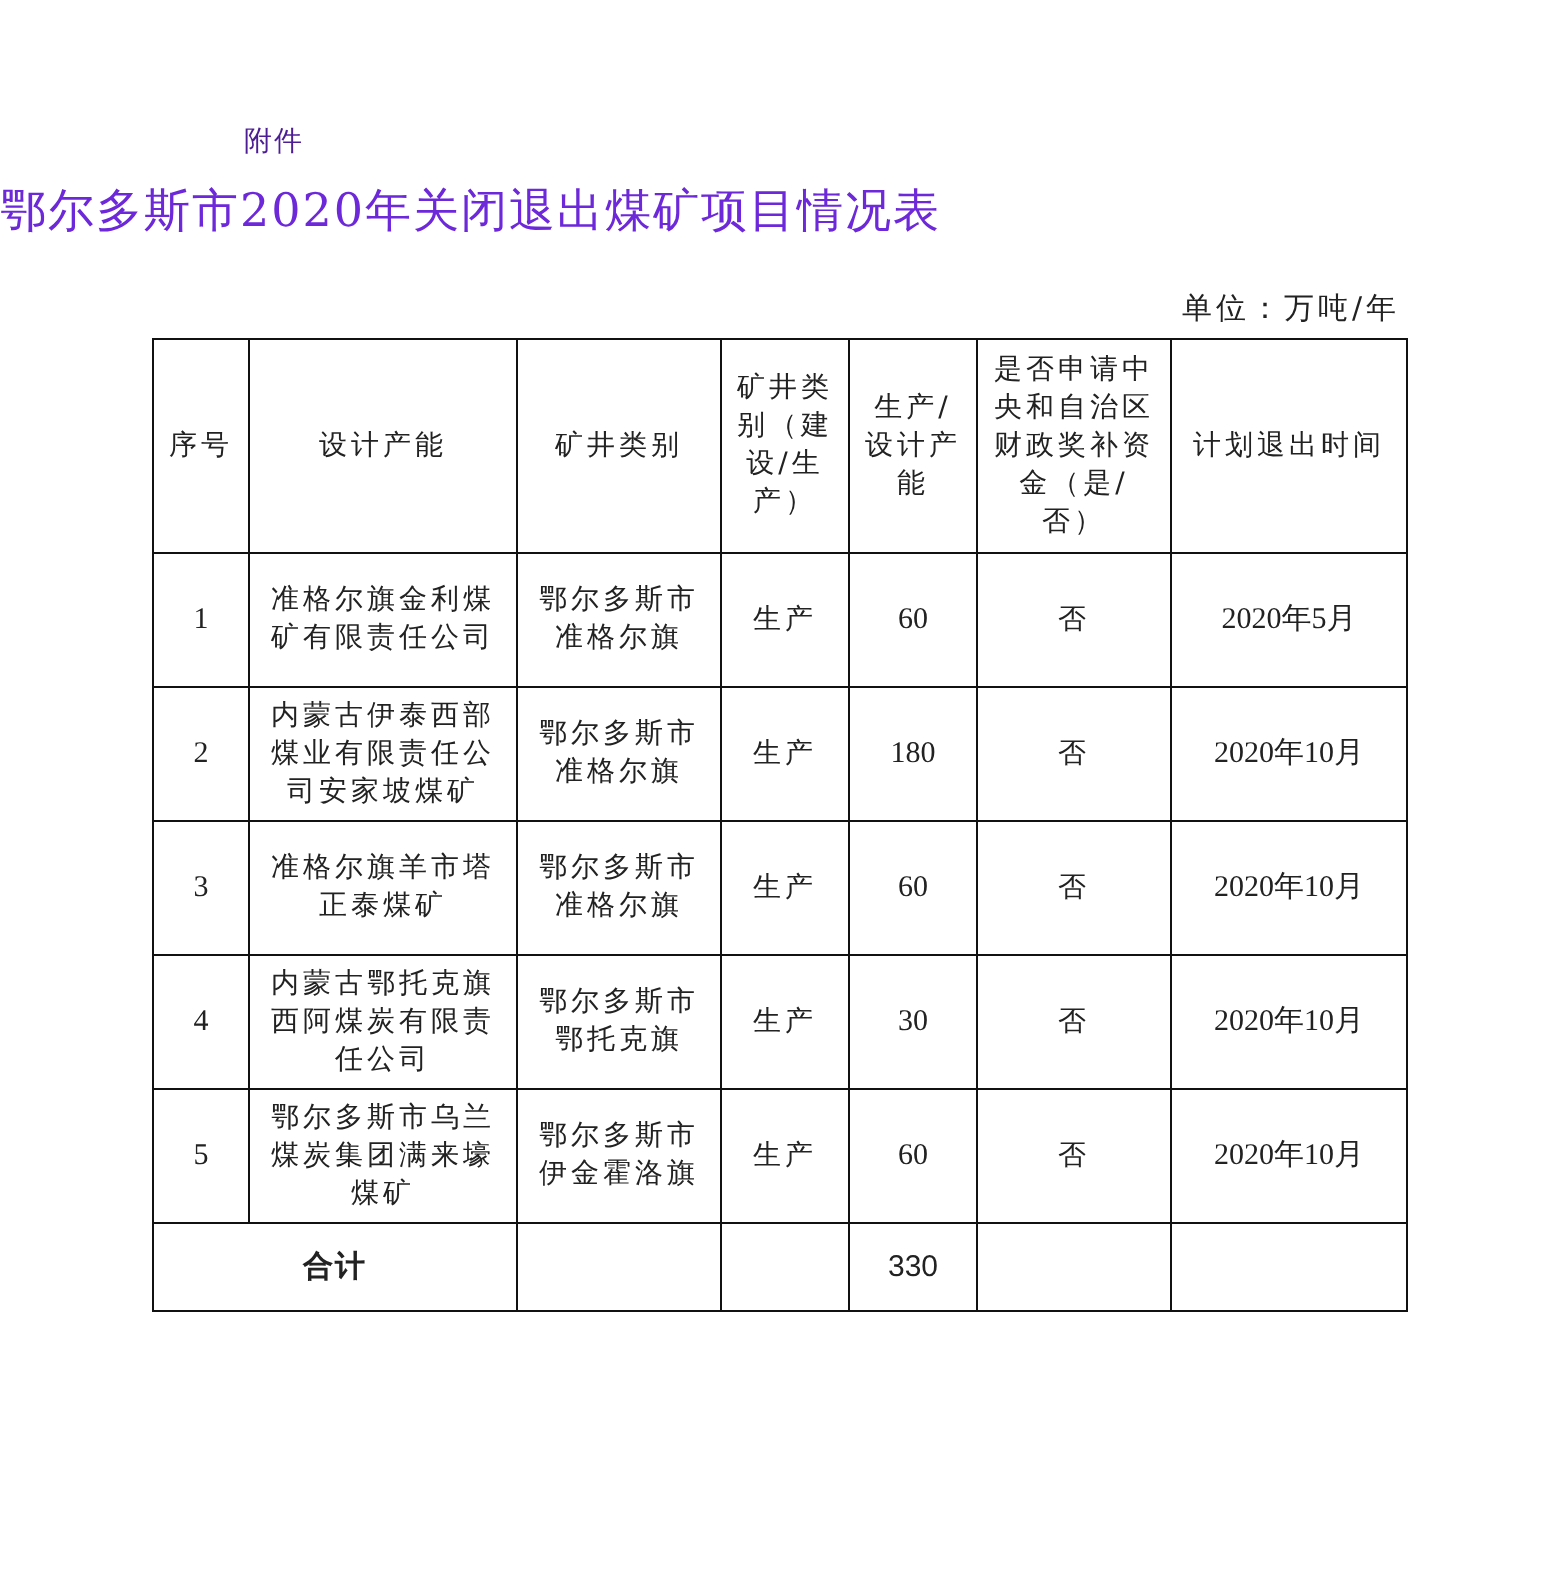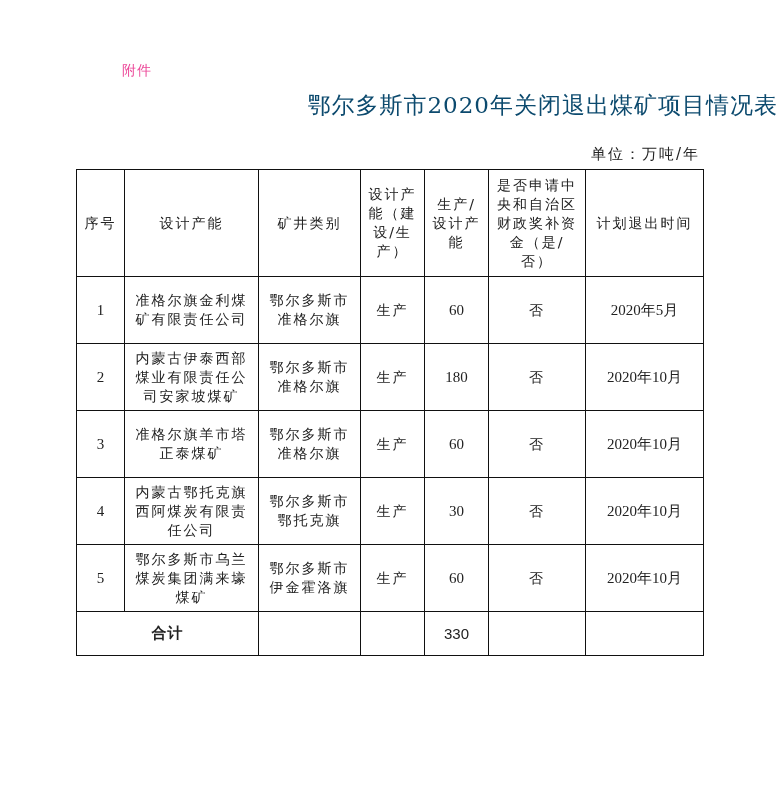--- a/index.html
+++ b/index.html
@@ -3,27 +3,27 @@
   <meta charset="utf-8">
   <style>
     html, body { margin: 0; padding: 0; background: #ffffff; }
     body {
       width: 778px; height: 795px; position: relative; overflow: hidden;
       font-family: "DejaVu Serif", "Liberation Serif", serif;
       color: #1a1a1a;
     }
     .attach {
       position: absolute; left: 86px; top: 62px;
-      font-size: 14px; font-family: "DejaVu Sans", sans-serif; color: #ec4899;
+      font-size: 14px; font-family: "DejaVu Sans", sans-serif; color: #4c1d95;
       letter-spacing: 1px;
       padding-left: 36px;
     }
     .title {
       position: absolute; left: 0; width: 778px; top: 90px;
-      text-align: right; font-size: 23px; color: #0c4a6e;
+      text-align: left; font-size: 23px; color: #6d28d9;
       font-family: "DejaVu Serif", "Liberation Serif", serif;
       letter-spacing: 1px;
     }
     .unit {
       position: absolute; right: 78px; top: 145px;
       font-size: 15px; font-family: "DejaVu Sans", sans-serif; color: #222;
       letter-spacing: 2px;
       margin-left: 17px;
     }
     table.main {
@@ -66,21 +66,21 @@
     <col style="width:64px">
     <col style="width:64px">
     <col style="width:97px">
     <col style="width:118px">
   </colgroup>
   <tbody>
       <tr class="hdr">
     <td class="h-narrow">序号</td>
     <td>设计产能</td>
     <td>矿井类别</td>
-    <td class="h-narrow">设计产能（建设/生产）</td>
+    <td class="h-narrow">矿井类别（建设/生产）</td>
     <td class="h-narrow">生产/设计产能</td>
     <td class="h-narrow">是否申请中央和自治区财政奖补资金（是/否）</td>
     <td>计划退出时间</td>
   </tr>
 
   <tr class="row">
     <td class="num">1</td>
     <td>准格尔旗金利煤矿有限责任公司</td>
     <td>鄂尔多斯市准格尔旗</td>
     <td>生产</td>

